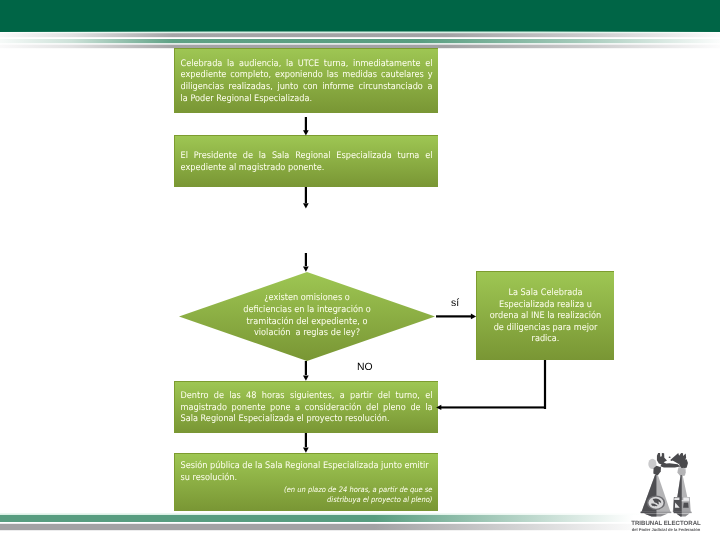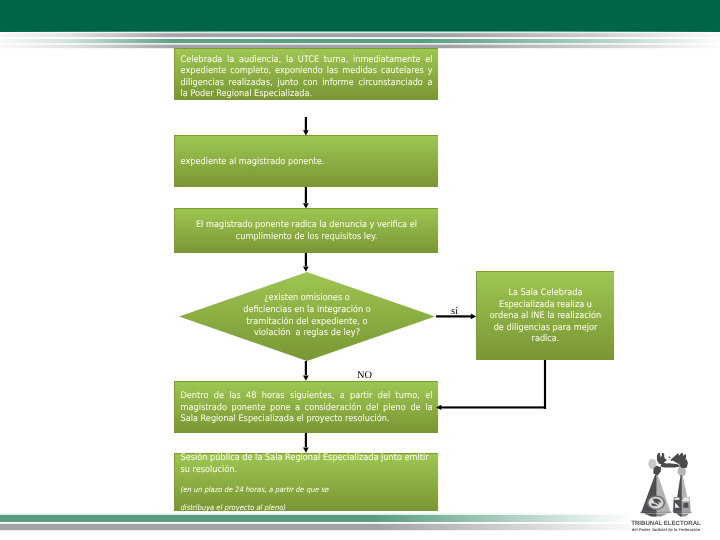--- a/index.html
+++ b/index.html
@@ -25,33 +25,33 @@
   .just .ln:last-child{text-align:left;text-align-last:left;}
   .ctr  .ln{text-align:center;}
   .lft  .ln{text-align:left;}
   .dtext .ln{display:block;text-align:center;white-space:pre;}
 
   .diamond{position:absolute;}
   .diamond svg{position:absolute;left:0;top:0;}
   .dtext{position:absolute;left:0;top:0;width:100%;height:100%;
        display:flex;flex-direction:column;justify-content:center;align-items:center;
        color:#FFFFF0;font-size:9.1px;line-height:11.6px;text-align:center;}
-  .lbl{position:absolute;color:#000;font-size:10.4px;line-height:10px;font-family:Liberation Serif, serif;margin-top:8px;}
+  .lbl{position:absolute;color:#000;font-size:10.4px;line-height:10px;font-family:Liberation Sans, sans-serif;}
 
   .logo{position:absolute;}
   .logotitle{position:absolute;left:-12px;top:69px;width:108px;text-align:center;
              color:#58585B;font-size:6.1px;font-weight:bold;letter-spacing:-0.02px;
              white-space:nowrap;line-height:9px;
              font-family:"Liberation Sans",sans-serif;}
   .logosub{position:absolute;left:-12px;top:76.5px;width:108px;text-align:center;
              color:#58585B;font-size:4.15px;font-weight:bold;letter-spacing:-0.02px;
              white-space:nowrap;line-height:6px;
              font-family:"Liberation Sans",sans-serif;}
   .note{font-style:italic;font-size:7.5px;line-height:10.6px;}
-  .note .ln{text-align:left;margin-top:8px;}
+  .note .ln{text-align:right;}
 </style>
 </head>
 <body>
 
 <div class="slide">
 
   <div class="topband"></div>
   <svg class="stripesvg" width="720" height="22" style="left:0;top:31px;">
     <defs>
       <linearGradient id="fadeG" x1="0" y1="0" x2="1" y2="0">
@@ -76,41 +76,36 @@
         <stop offset="0.75" stop-color="#D8F0E4" stop-opacity="1"></stop>
         <stop offset="1.00" stop-color="#D8F0E4" stop-opacity="0"></stop>
       </linearGradient>
     </defs>
     <rect x="0" y="0.5" width="720" height="1.6" fill="url(#fadeL)"></rect>
     <rect x="0" y="2.2" width="720" height="4.0" fill="url(#fadeY)"></rect>
     <rect x="0" y="8.0" width="720" height="4.2" fill="url(#fadeG)"></rect>
     <rect x="0" y="13.6" width="720" height="3.6" fill="url(#fadeY)"></rect>
   </svg>
 
-  <div class="box just" style="left:174px;top:48px;width:264px;height:52px;justify-content:flex-end;">
+  <div class="box just" style="left:174px;top:48px;width:264px;height:65px;">
     <p>
         <span class="ln">Celebrada la audiencia, la UTCE turna, inmediatamente el</span>
         <span class="ln">expediente completo, exponiendo las medidas cautelares y</span>
         <span class="ln">diligencias realizadas, junto con informe circunstanciado a</span>
         <span class="ln">la Poder Regional Especializada.</span>
       </p>
   </div>
 
   <div class="box just" style="left:174px;top:135px;width:264px;height:52px;">
     <p>
+        <span class="ln">El Presidente de la Sala Regional Especializada turna el</span>
         <span class="ln">expediente al magistrado ponente.</span>
       </p>
   </div>
 
-  <div class="box ctr" style="left:174px;top:208px;width:264px;height:45px;">
-    <p>
-        <span class="ln">El magistrado ponente radica la denuncia y verifica el</span>
-        <span class="ln">cumplimiento de los requisitos ley.</span>
-      </p>
-  </div>
 
   <div class="box just" style="left:174px;top:381px;width:264px;height:52px;">
     <p>
         <span class="ln">Dentro de las 48 horas siguientes, a partir del turno, el</span>
         <span class="ln">magistrado ponente pone a consideración del pleno de la</span>
         <span class="ln">Sala Regional Especializada el proyecto resolución.</span>
       </p>
   </div>
 
   <div class="box lft" style="left:174px;top:453px;width:264px;height:58px;">

